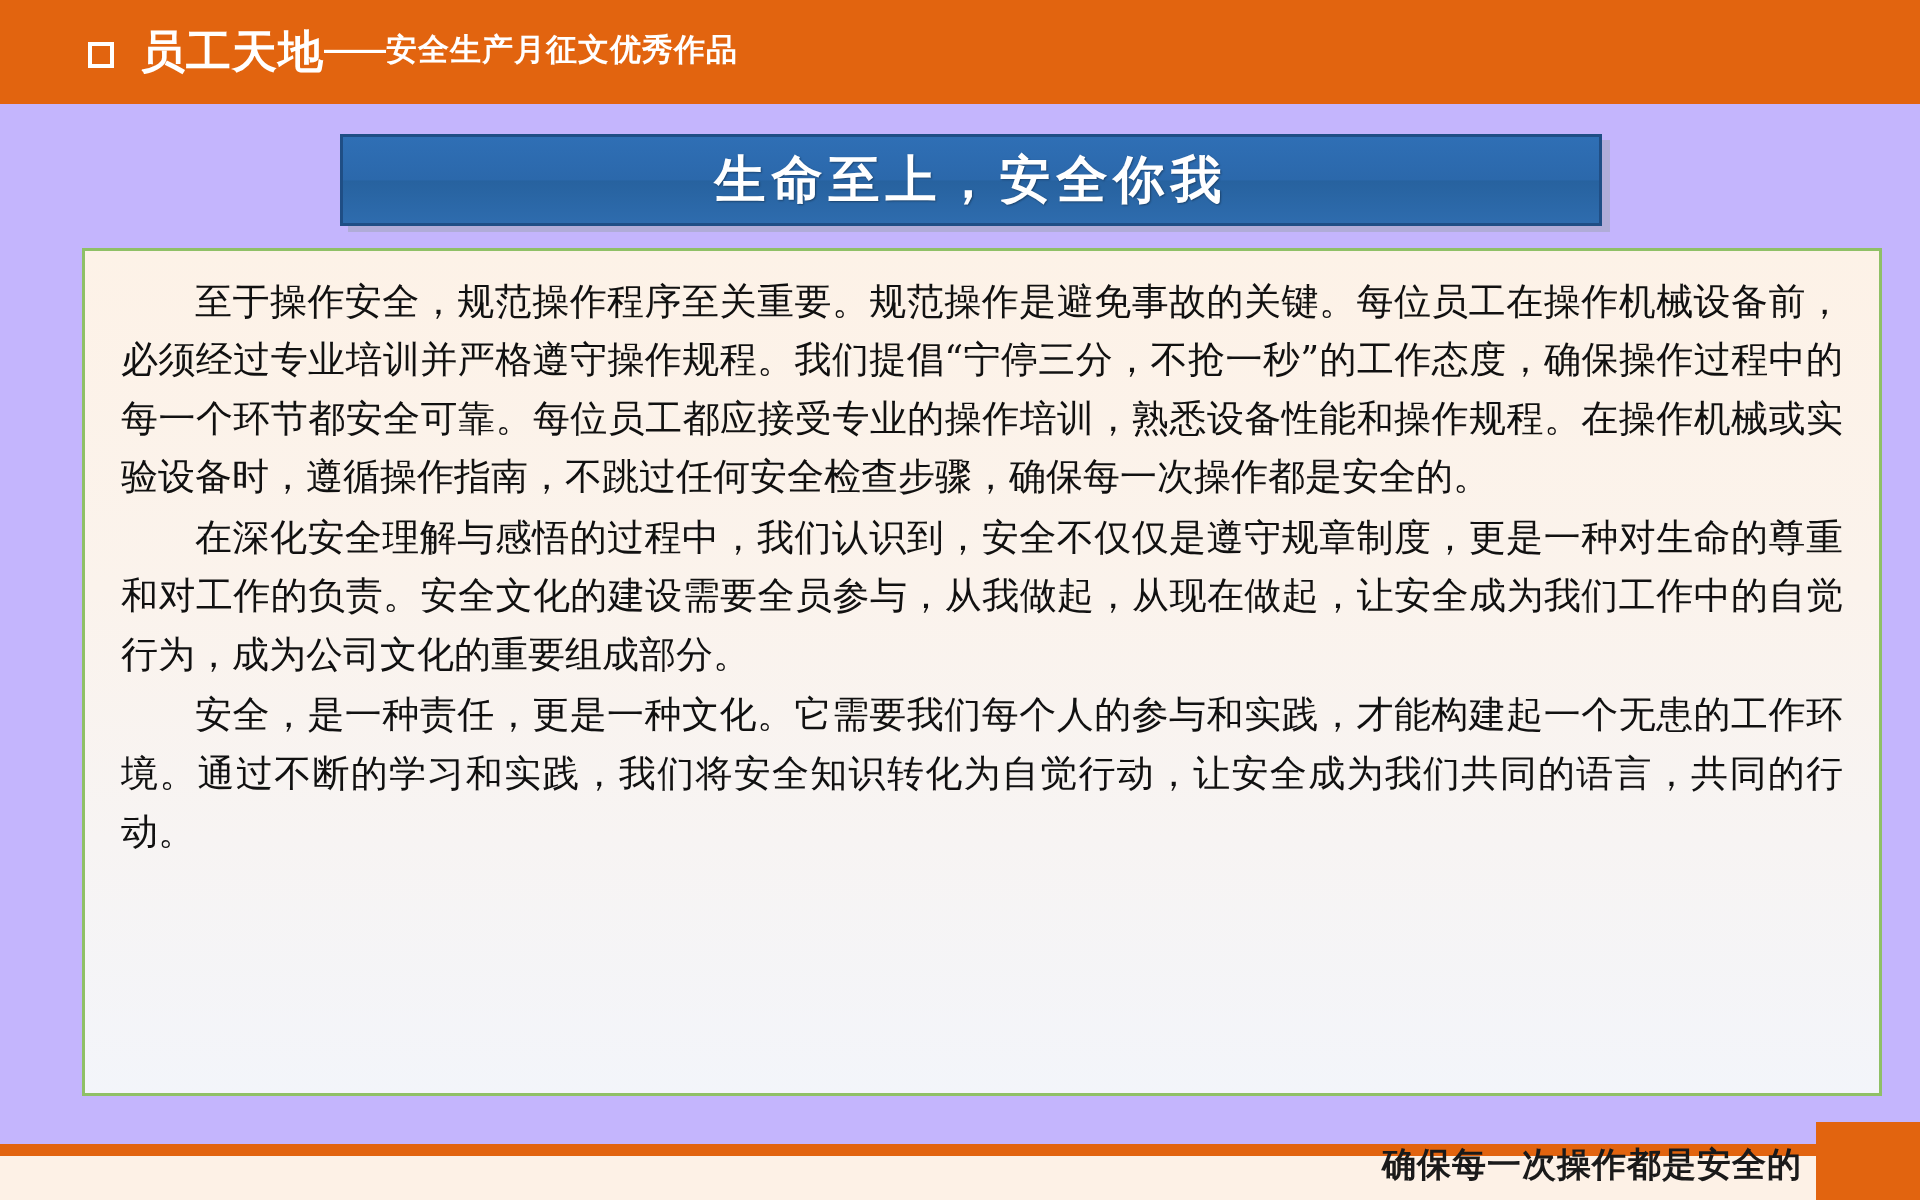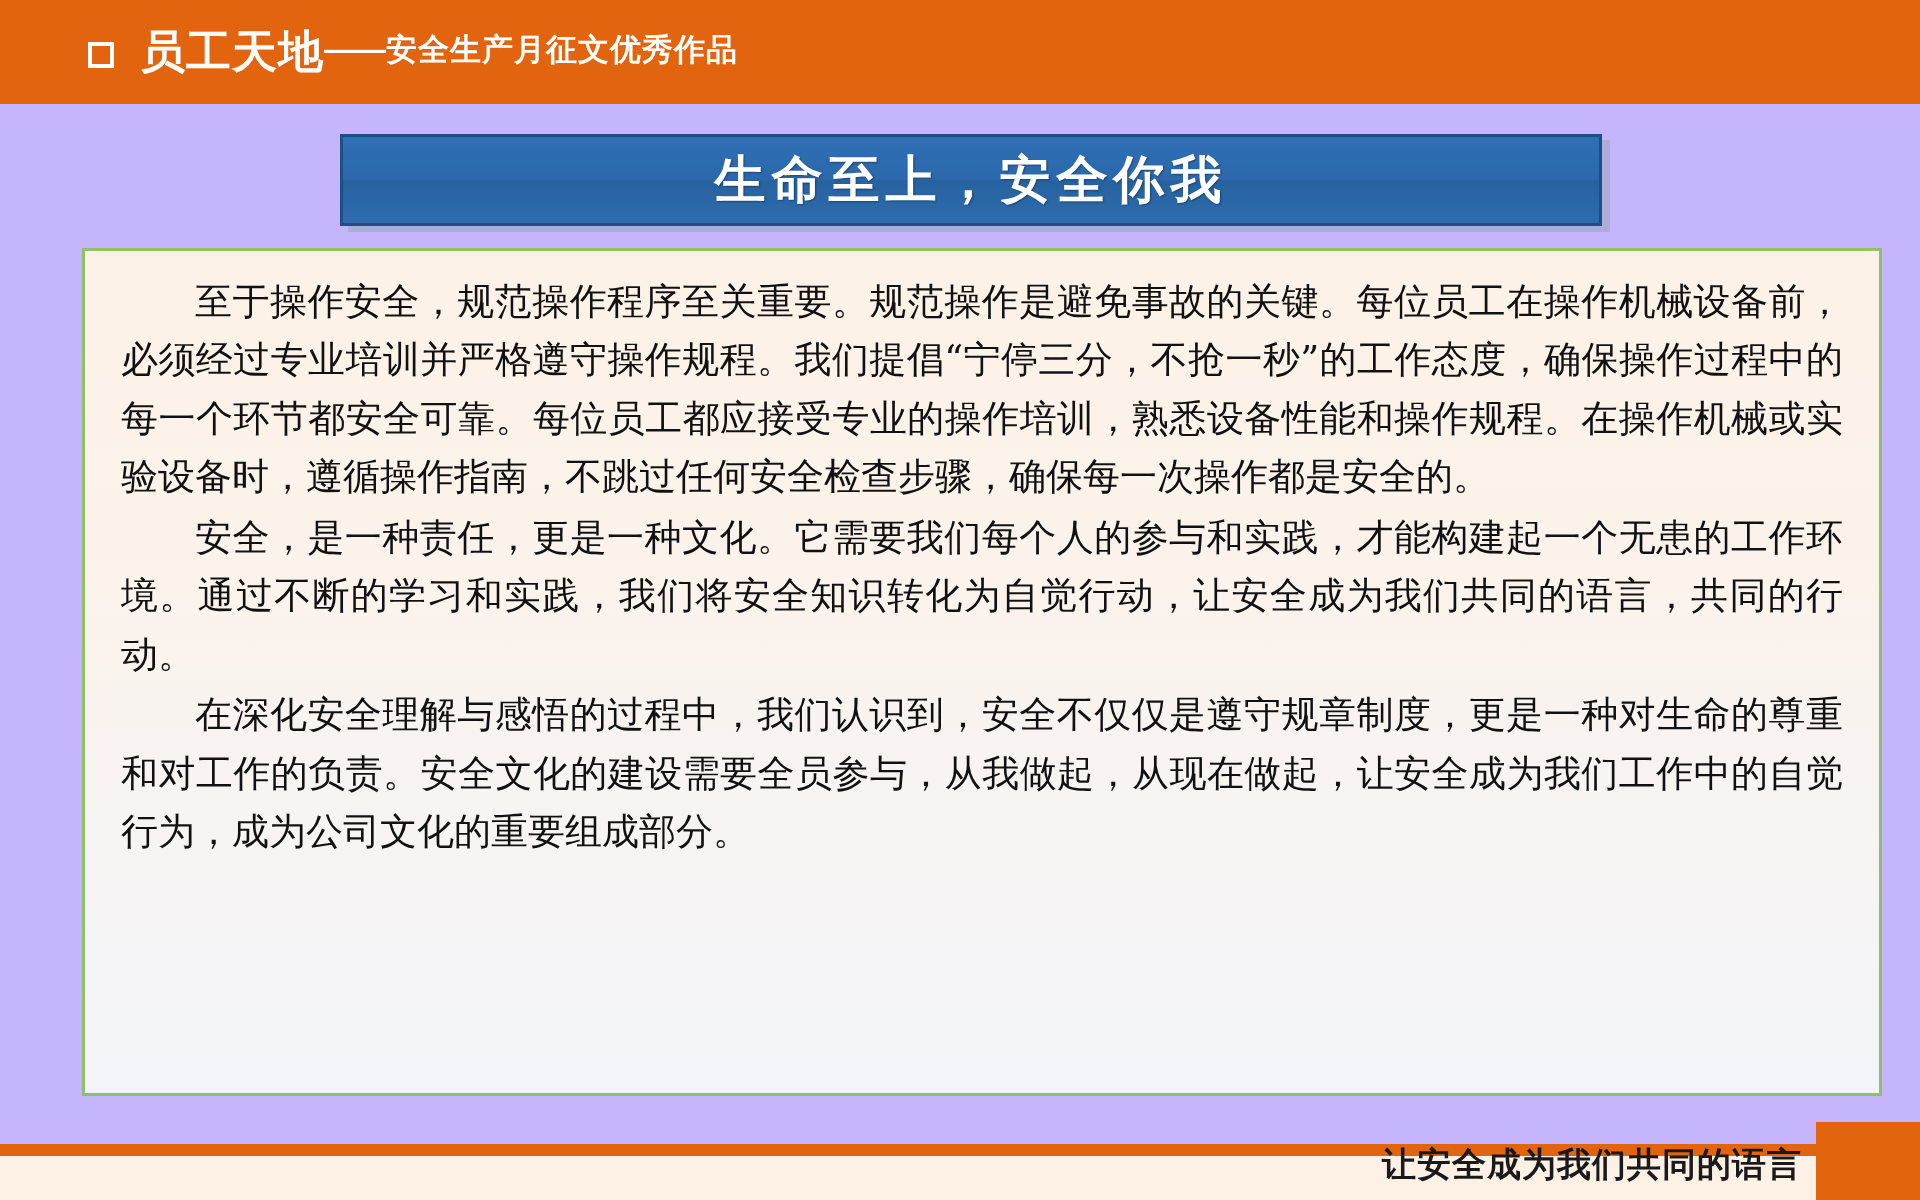--- a/index.html
+++ b/index.html
@@ -174,22 +174,22 @@
     </div>
   </div>
 
   <div class="banner-shadow"></div>
   <div class="banner">
     <span class="banner-text">生命至上，安全你我</span>
   </div>
 
   <div class="content-box">
     <p class="para">至于操作安全，规范操作程序至关重要。规范操作是避免事故的关键。每位员工在操作机械设备前，必须经过专业培训并严格遵守操作规程。我们提倡“宁停三分，不抢一秒”的工作态度，确保操作过程中的每一个环节都安全可靠。每位员工都应接受专业的操作培训，熟悉设备性能和操作规程。在操作机械或实验设备时，遵循操作指南，不跳过任何安全检查步骤，确保每一次操作都是安全的。</p>
+    <p class="para">在深化安全理解与感悟的过程中，我们认识到，安全不仅仅是遵守规章制度，更是一种对生命的尊重和对工作的负责。安全文化的建设需要全员参与，从我做起，从现在做起，让安全成为我们工作中的自觉行为，成为公司文化的重要组成部分。</p>
     <p class="para">安全，是一种责任，更是一种文化。它需要我们每个人的参与和实践，才能构建起一个无患的工作环境。通过不断的学习和实践，我们将安全知识转化为自觉行动，让安全成为我们共同的语言，共同的行动。</p>
-    <p class="para">在深化安全理解与感悟的过程中，我们认识到，安全不仅仅是遵守规章制度，更是一种对生命的尊重和对工作的负责。安全文化的建设需要全员参与，从我做起，从现在做起，让安全成为我们工作中的自觉行为，成为公司文化的重要组成部分。</p>
   </div>
 
   <div class="footer-white-patch"></div>
   <div class="footer-bar"></div>
   <div class="footer-orange-right"></div>
-  <div class="footer-company">让安全成为我们共同的语言</div>
+  <div class="footer-company">确保每一次操作都是安全的</div>
 
 </div>
 
 </body></html>

